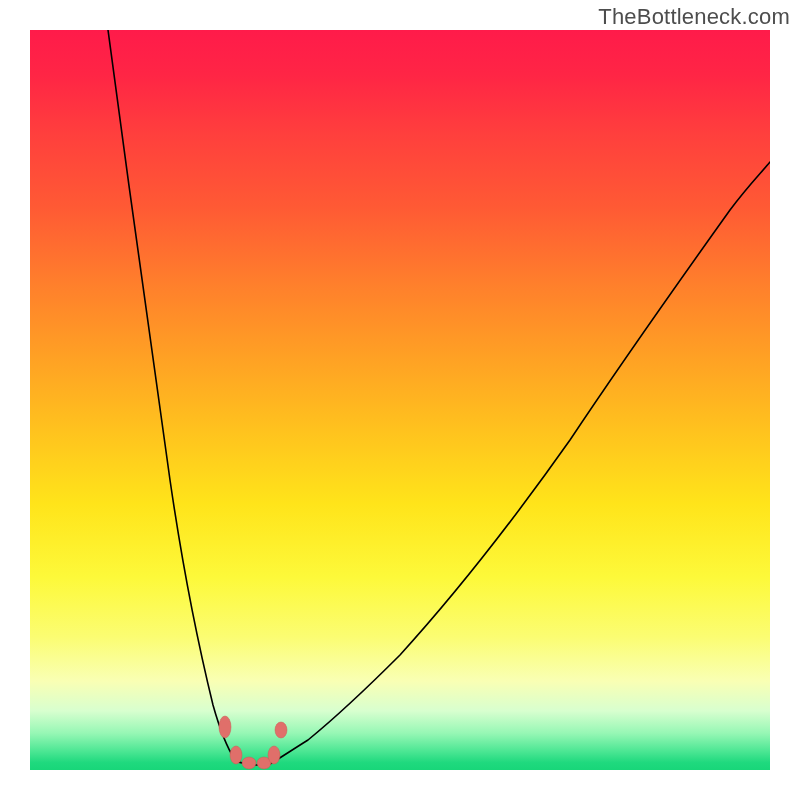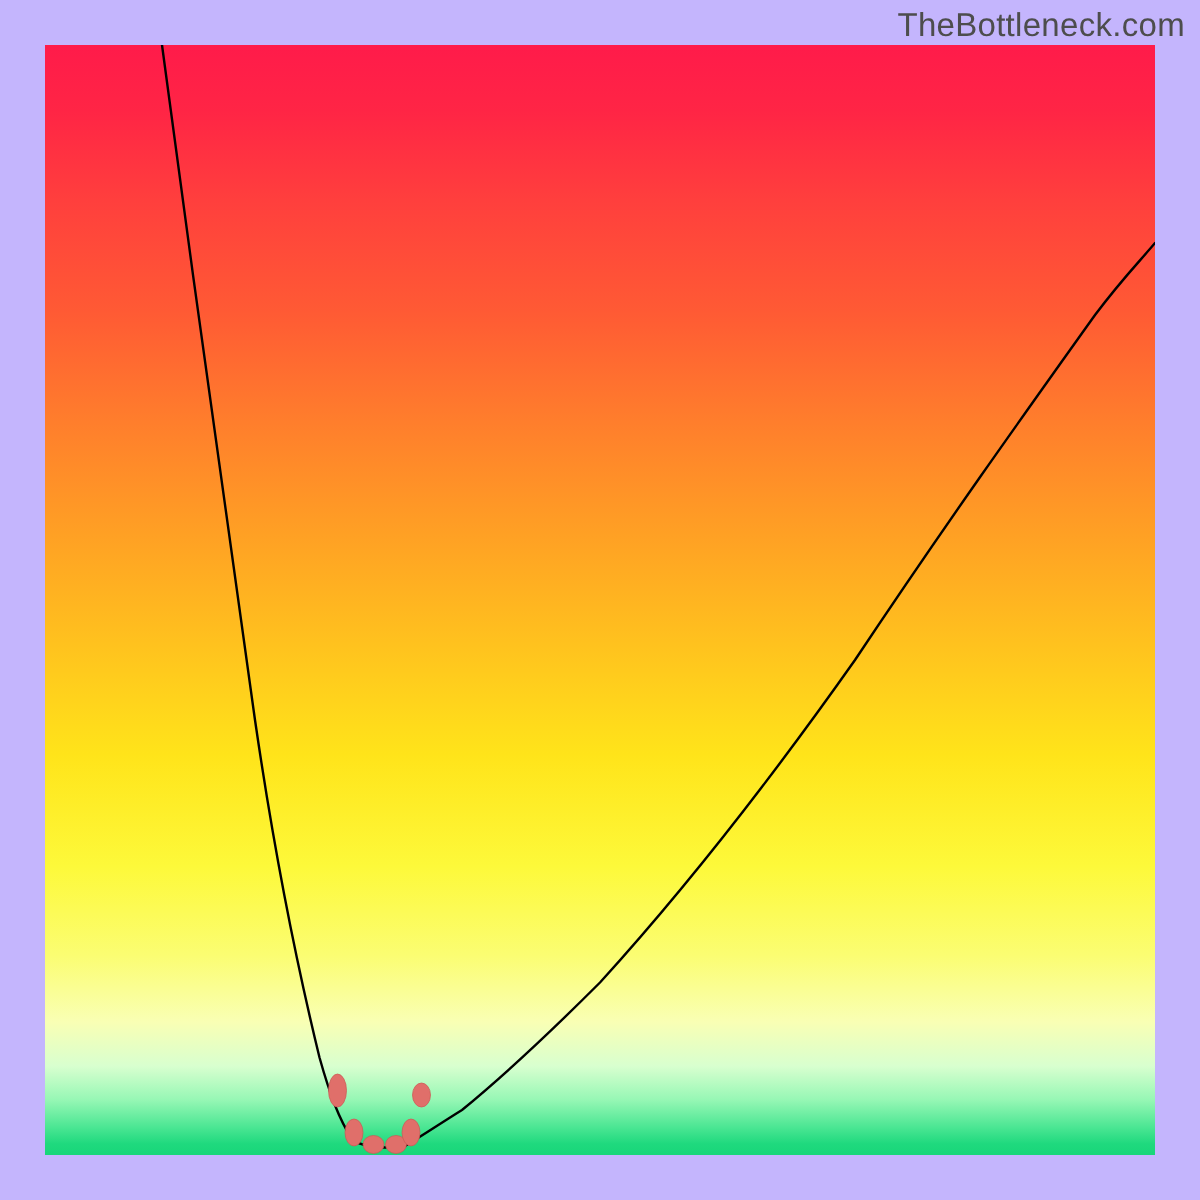--- a/index.html
+++ b/index.html
@@ -10,21 +10,21 @@
     overflow: hidden;
     background: #000;
     font-family: Arial, Helvetica, sans-serif;
   }
   .frame {
     position: absolute;
     top: 0;
     left: 0;
     width: 800px;
     height: 800px;
-    background: #c4b5fd;
+    background: #ffffff;
   }
   .plot-area {
     position: absolute;
     top: 30px;
     left: 30px;
     width: 740px;
     height: 740px;
     overflow: hidden;
   }
   .gradient-bg {

